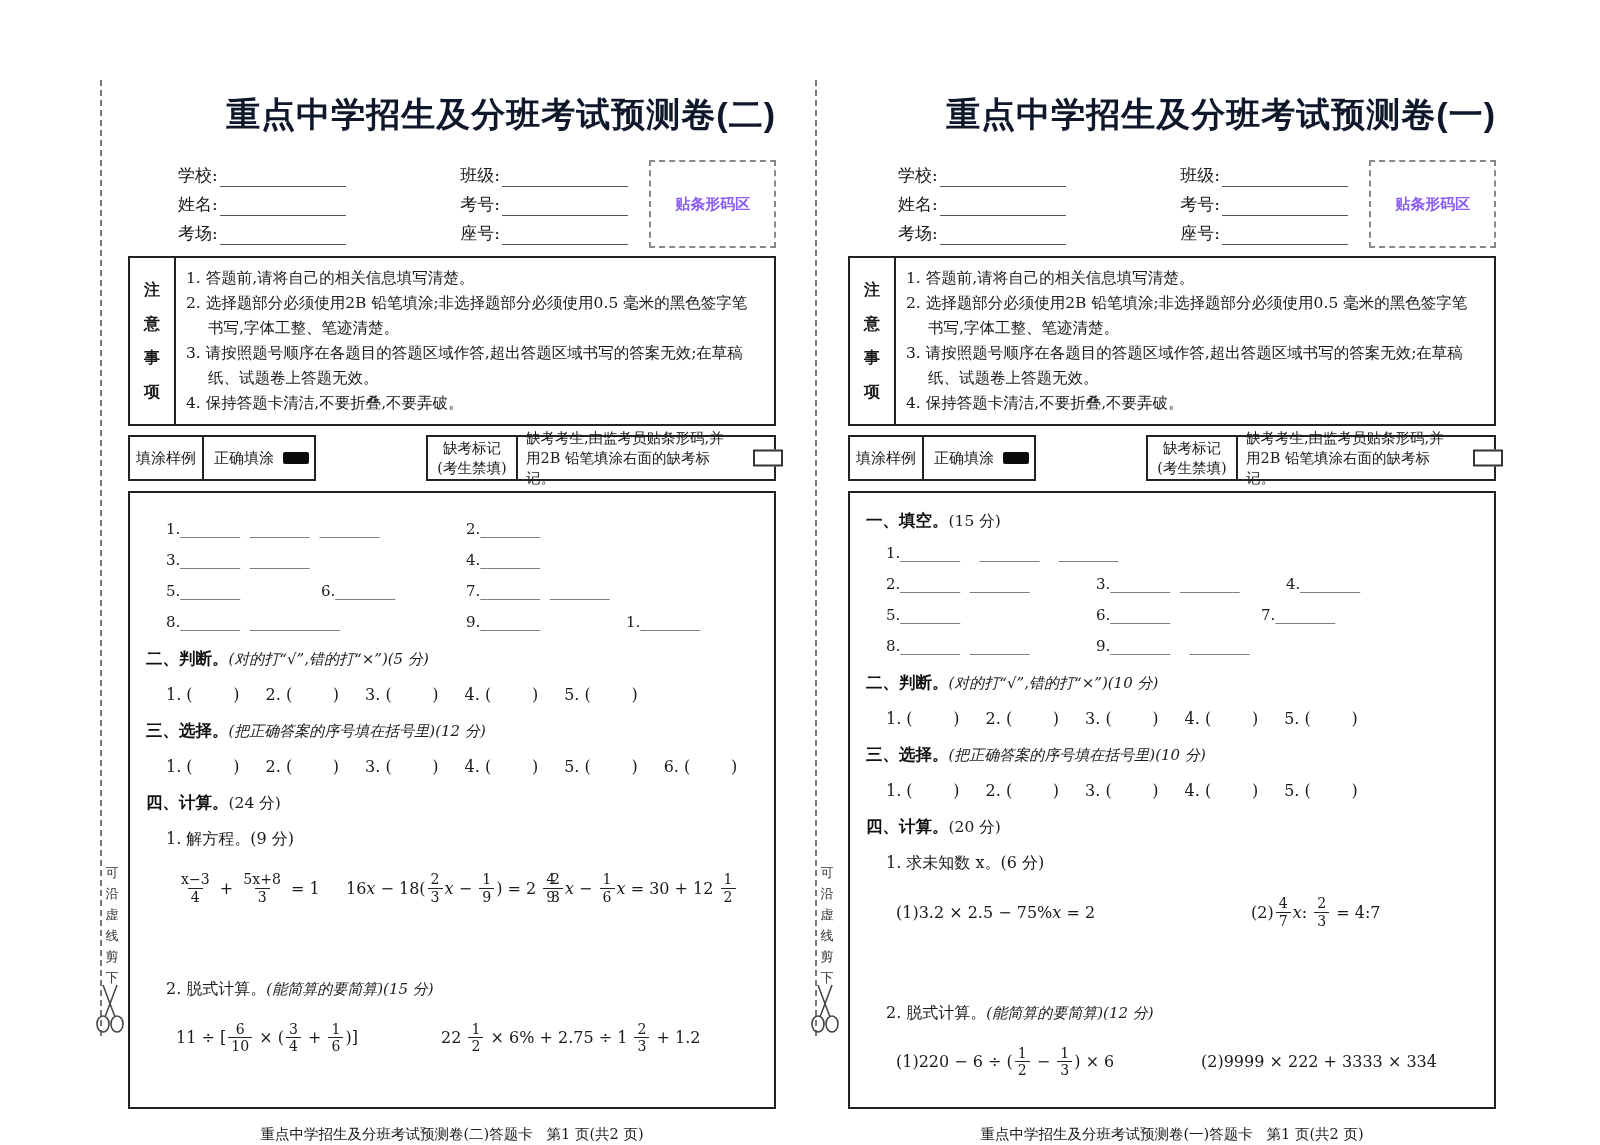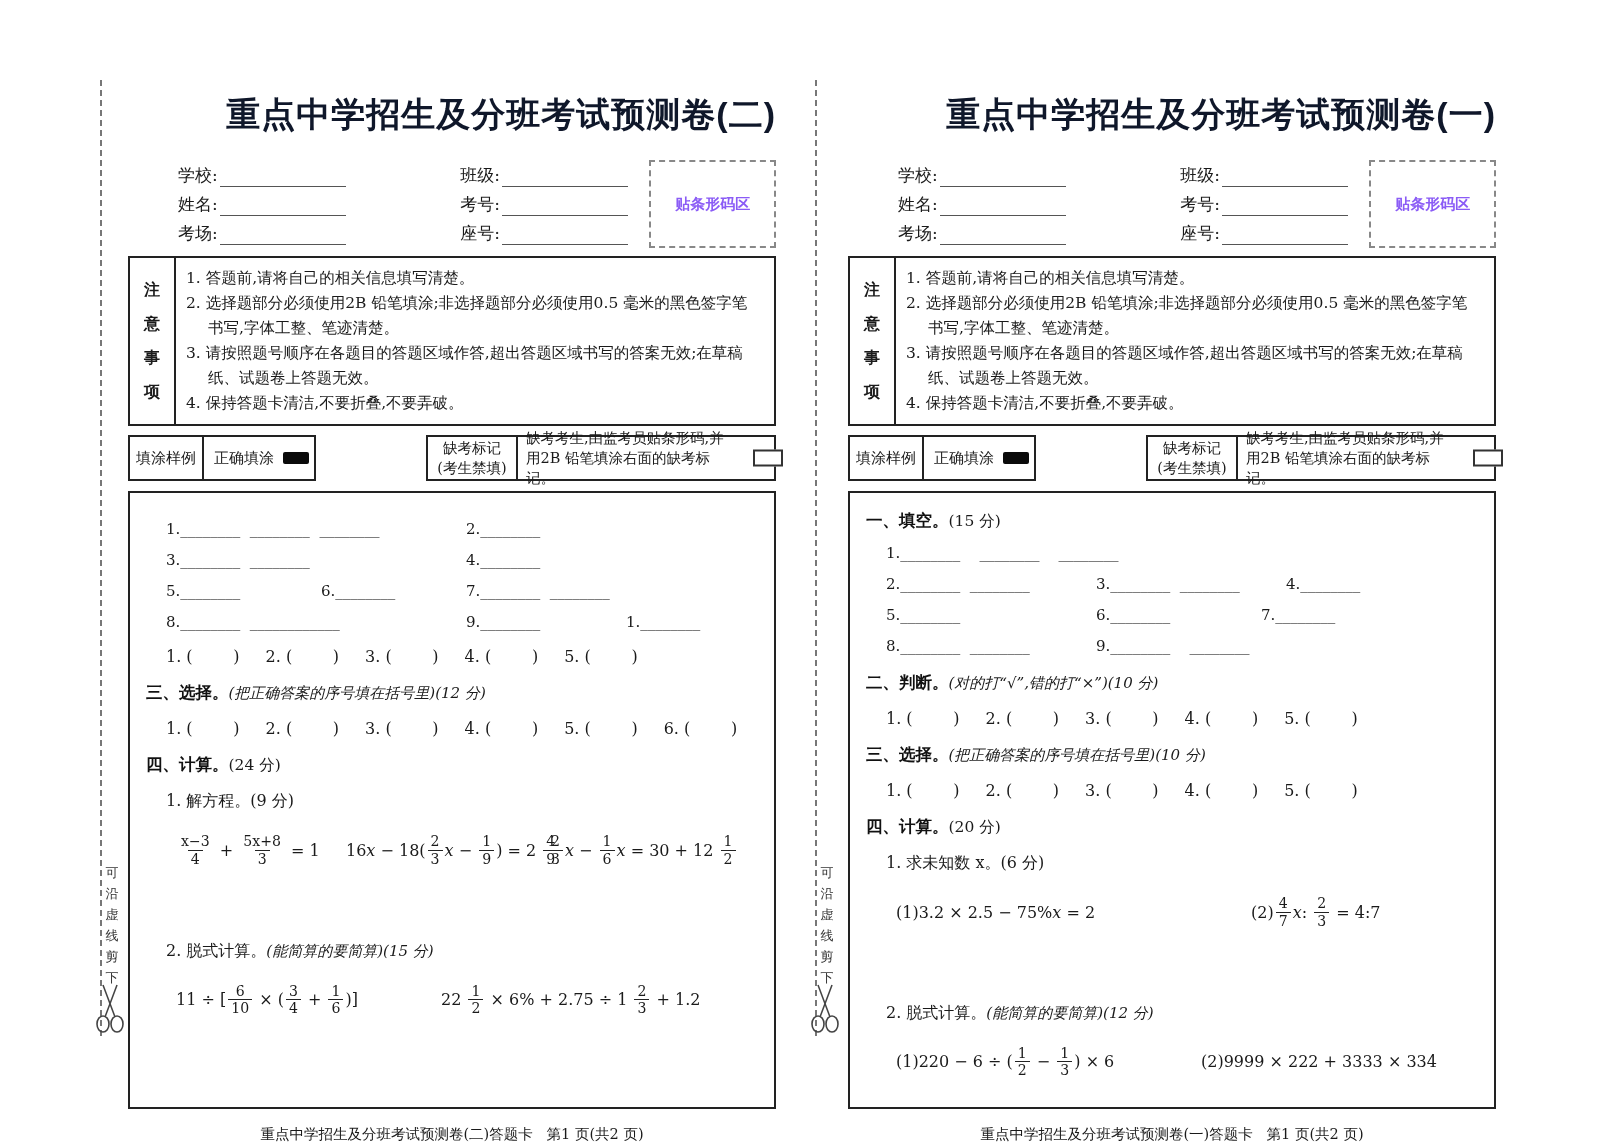--- a/index.html
+++ b/index.html
@@ -196,20 +196,21 @@
         <span class="cell w155">5.________</span>
         <span class="cell w145">6.________</span>
         <span class="cell">7.________  ________</span>
       </div>
     <div class="fill-row">
         <span class="cell w300">8.________  ____________</span>
         <span class="cell w160">9.________</span>
         <span class="cell">1.________</span>
       </div>
 
+    <div class="sec-h"><span>二、判断。</span><span class="sec-note">(对的打“√”,错的打“×”)(5 分)</span></div>
     <div class="paren-items">
       <span>1. (        )</span>
         <span>2. (        )</span>
         <span>3. (        )</span>
         <span>4. (        )</span>
         <span>5. (        )</span>
     </div>
 
     <div class="sec-h"><span>三、选择。</span><span class="sec-note">(把正确答案的序号填在括号里)(12 分)</span></div>
     <div class="paren-items">

